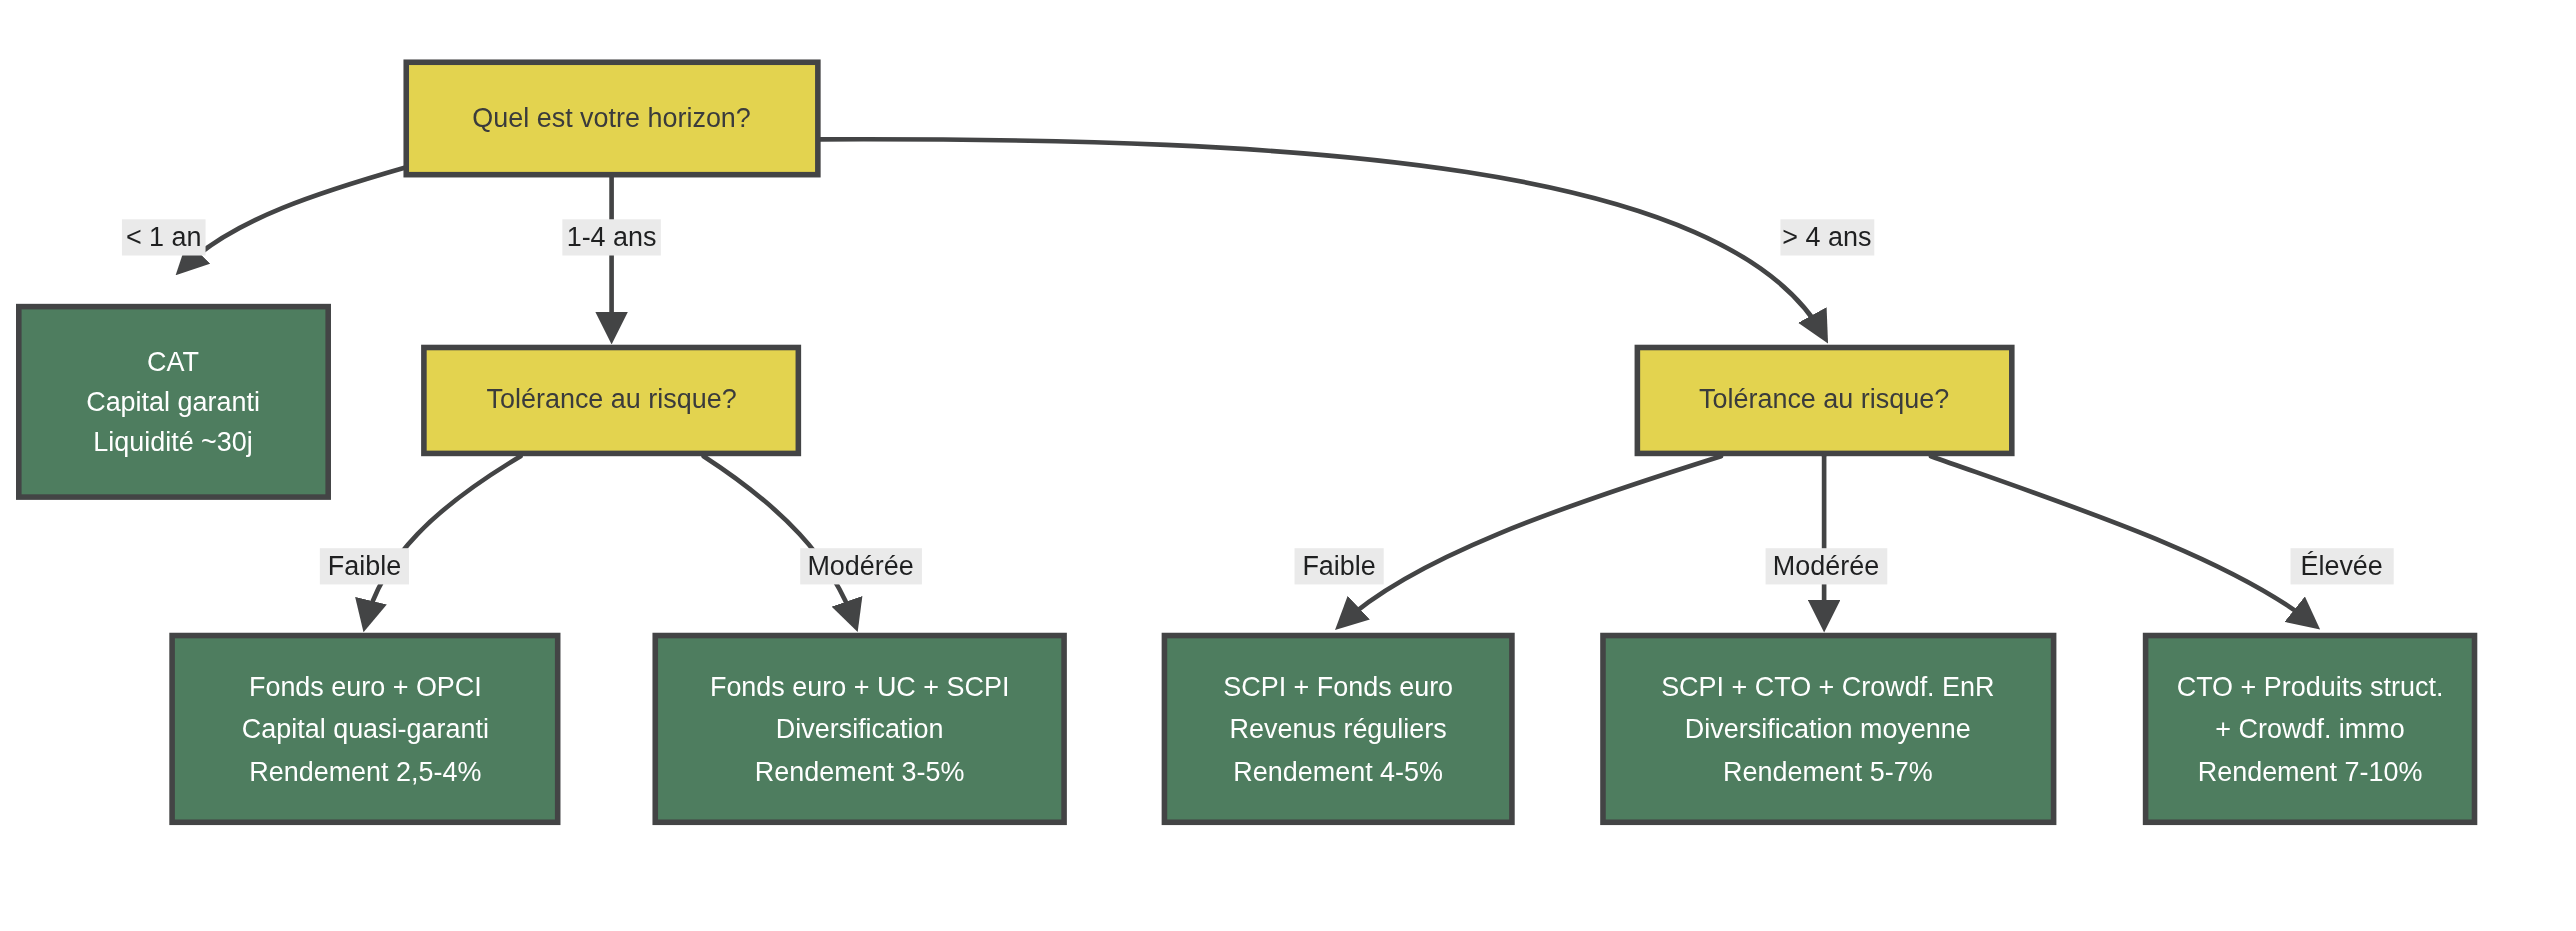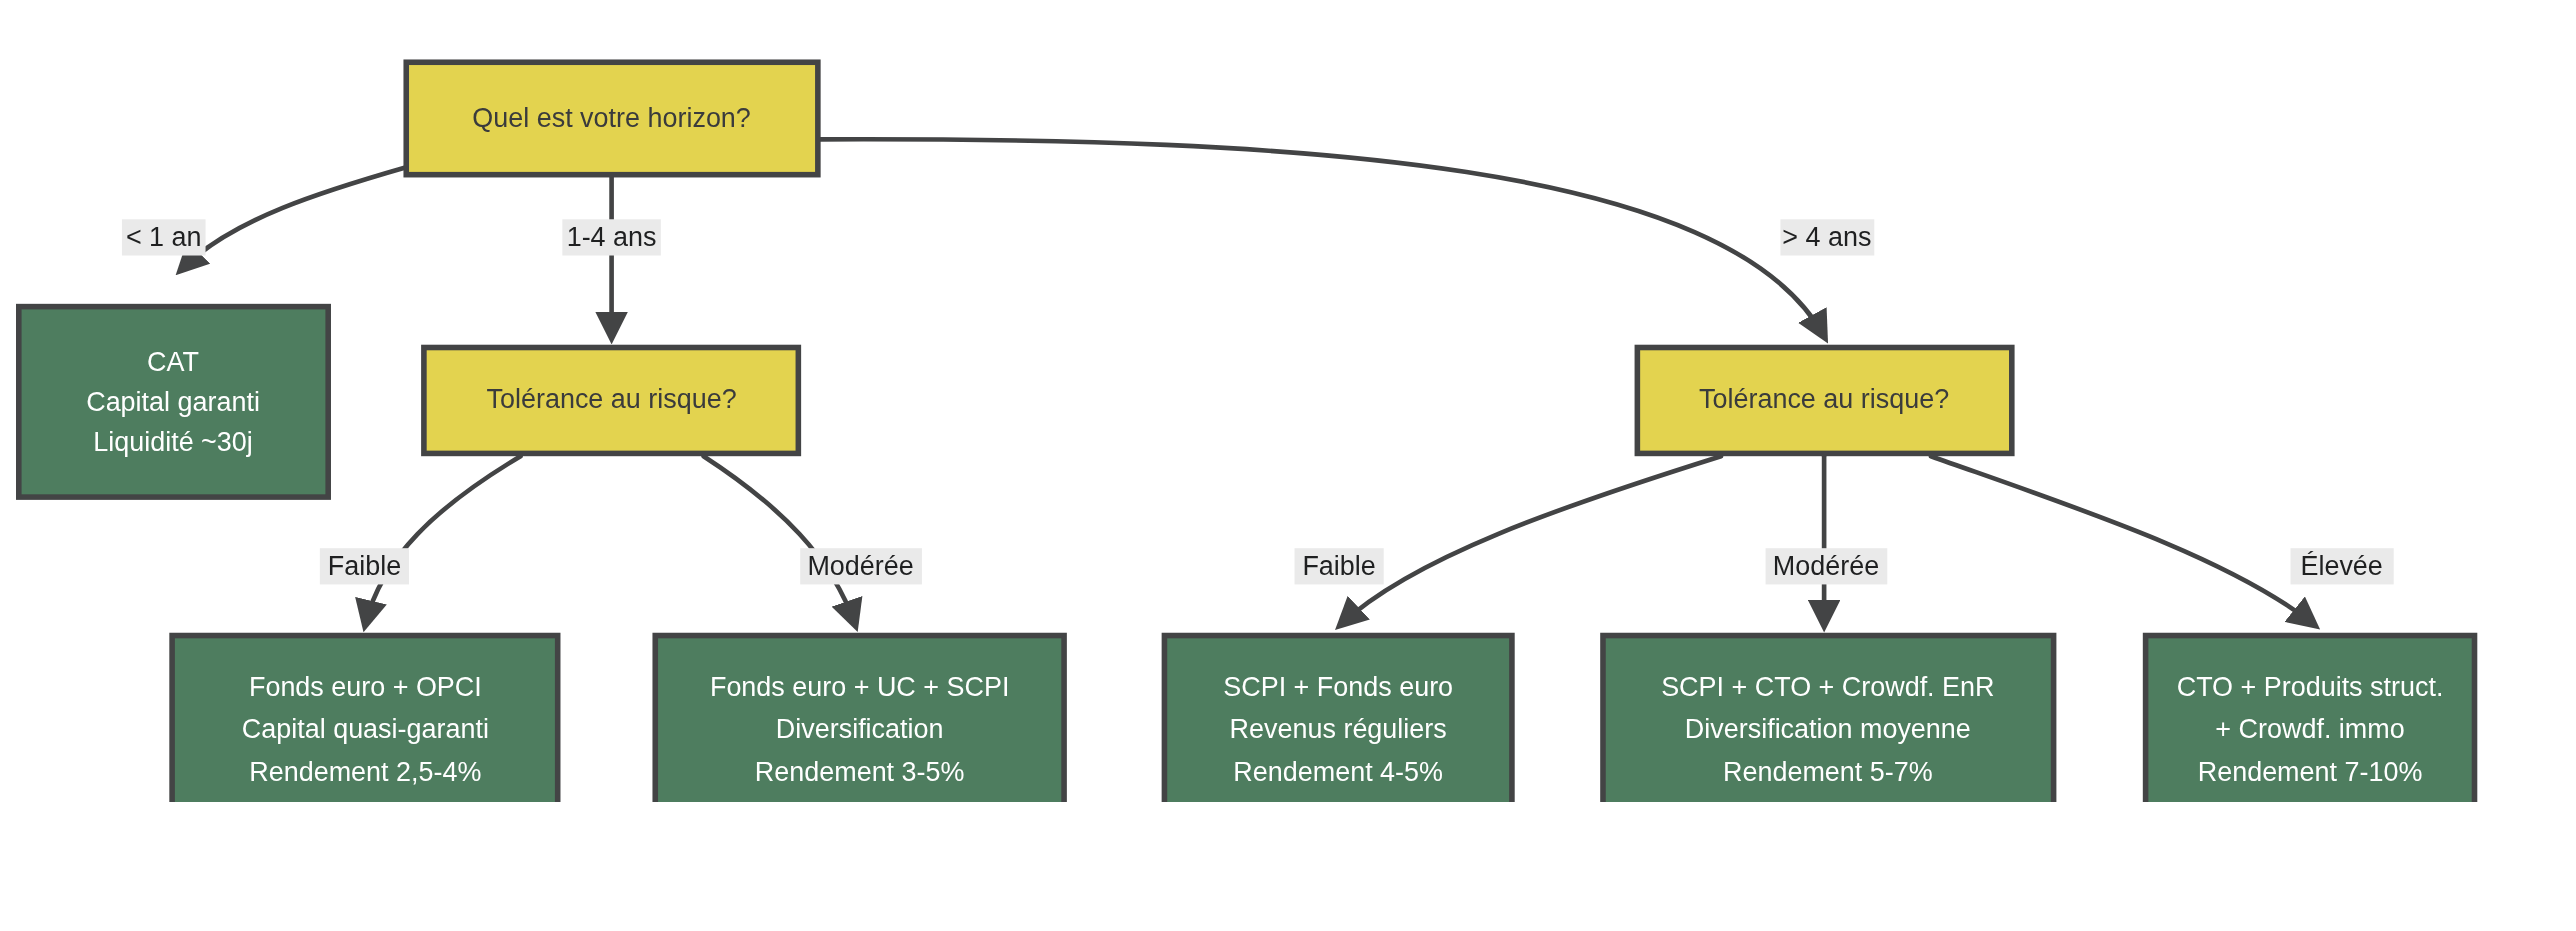--- a/index.html
+++ b/index.html
@@ -6,21 +6,21 @@
     margin: 0;
     padding: 0;
     background: #ffffff;
   }
   body {
     font-family: "Liberation Sans", sans-serif;
   }
   #stage {
     position: relative;
     width: 2576px;
-    height: 802px;
+    height: 931px;
     background: #ffffff;
     overflow: hidden;
   }
   svg.flow {
     position: absolute;
     top: 0;
     left: 0;
     width: 2576px;
     height: 931px;
     display: block;

